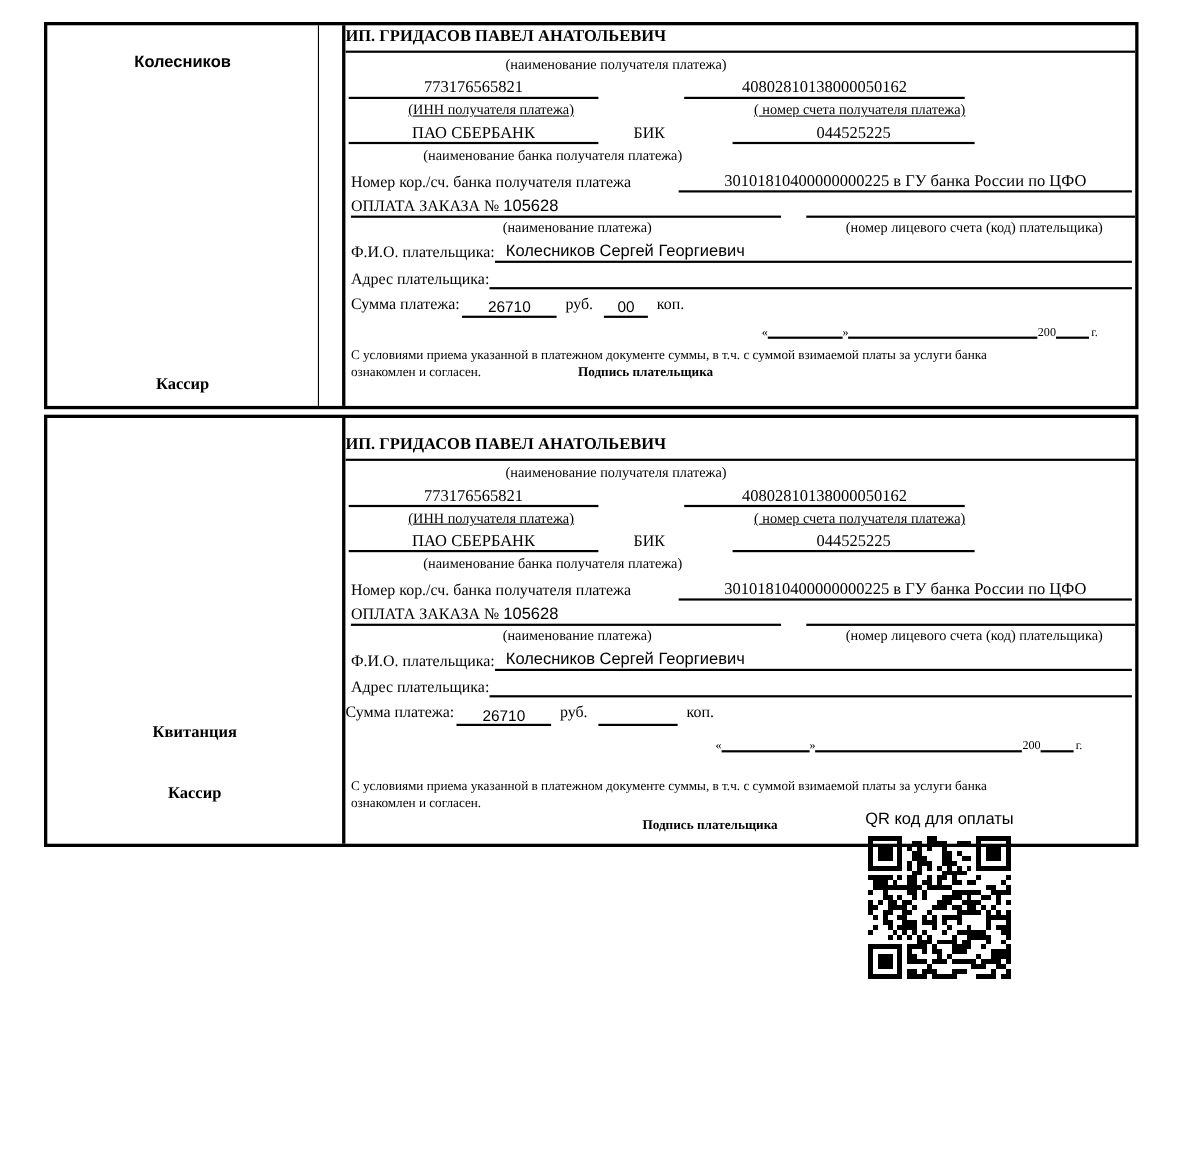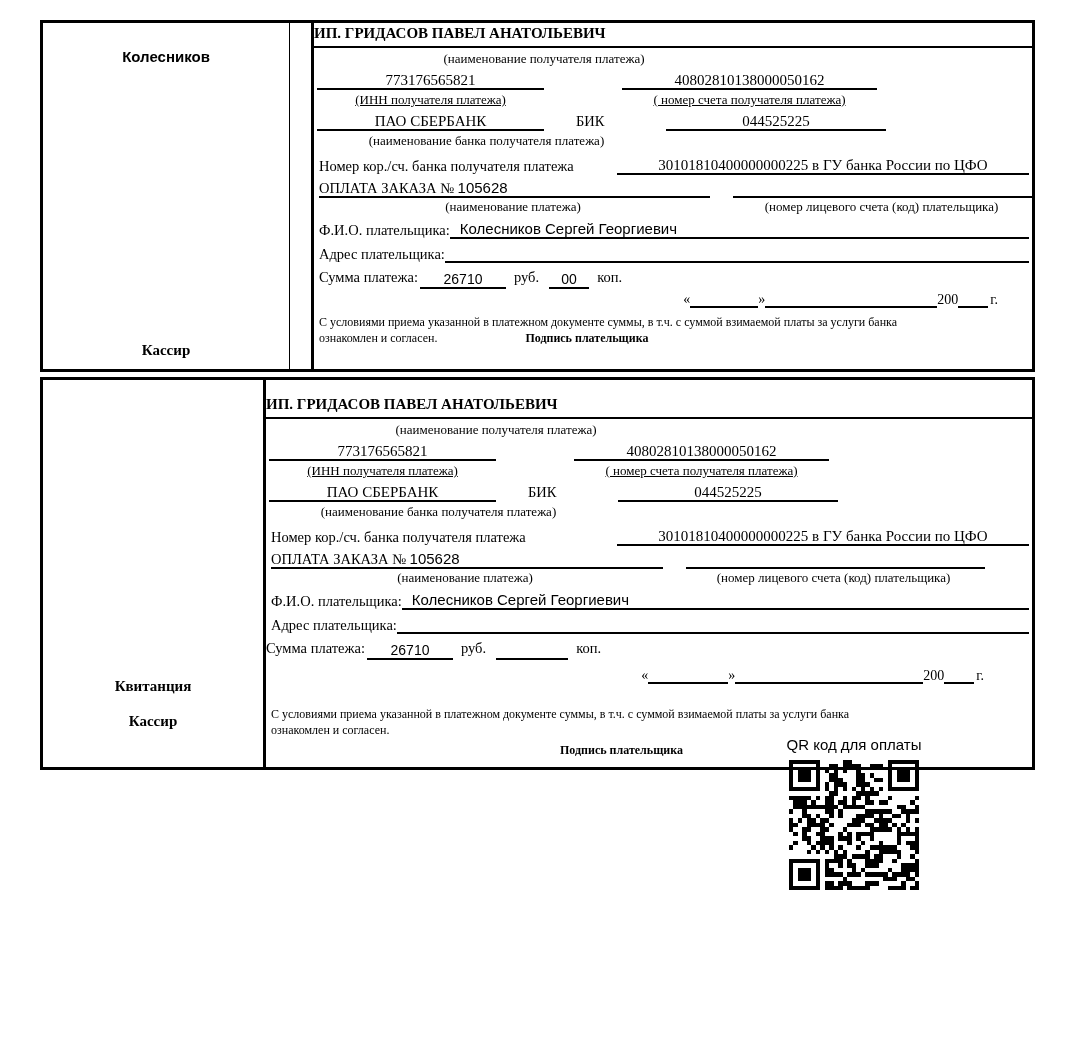--- a/index.html
+++ b/index.html
@@ -16,21 +16,21 @@
     border:3px solid #000; display:flex; background:#fff;
   }
   .box1 { top:20px;  height:352px; }
   .box2 { top:377px; height:393px; }
 
   .side {
     display:flex; flex-direction:column; align-items:center;
   }
   .box1 .side { width:247px; border-right:1px solid #000; }
   .box1 .sidegap { width:21px; }
-  .box2 .side { width:220px; }
+  .box2 .side { width:268px;gap:20px; }
   .box2 .sidegap { width:0; }
 
   .side-label-sans { font-family:"Liberation Sans", sans-serif; font-weight:bold; font-size:15px; }
   .side-label-serif { font-weight:bold; font-size:15px; }
   .box1 .side-top { margin-top:25px; }
   .box1 .side-bottom { margin-top:auto; margin-bottom:10px; }
   .box2 .side-kvit { margin-top:auto; }
   .box2 .side-bottom { margin-top:18px; margin-bottom:37px; }
 
   .formcol {
@@ -40,21 +40,21 @@
 
   
   .row { position:relative; }
   .u { display:inline-block; border-bottom:2px solid #000; height:16px; vertical-align:bottom; }
   .field {
     display:inline-block; border-bottom:2px solid #000;
     text-align:center; height:20px; line-height:20px; font-size:15px;
     vertical-align:bottom;
   }
   .sansval { font-family:"Liberation Sans", sans-serif; font-size:14px; }
-  .caption { font-size:13px; text-align:center; }
+  .caption { font-size:13px; text-align:center;margin-left:16px; }
   .lbl { font-size:14.5px; }
 
   
   .logo-row { display:flex; justify-content:space-between; align-items:flex-start; padding:3px 175px 0 5px; height:27px; }
   .sber { display:flex; flex-direction:column; line-height:1; }
   .sber-line { display:flex; align-items:center; gap:3px; border-bottom:2px solid #1e7b3f; padding-bottom:1px; }
   .sber-name { font-family:"Liberation Sans", sans-serif; font-weight:bold; font-size:11px; color:#1e7b3f; letter-spacing:0px; white-space:nowrap; }
   .sber-tag { font-family:"Liberation Sans", sans-serif; font-size:4px; color:#1e7b3f; margin-top:1px; }
   .form-title { font-weight:bold; font-style:italic; font-size:15px; white-space:nowrap; }
 
@@ -94,21 +94,21 @@
   .f-wide .sansval { font-size:15px; }
 
   .sum-row { display:flex; align-items:flex-start; padding:6px 0 0 5px; font-size:14.5px; }
   .box2 .sum-row { padding-left:0; }
   .f-rub { width:86px; margin-left:2px; }
   .rub-lbl { margin-left:8px; }
   .f-kop1 { width:40px; margin-left:10px; }
   .f-kop2 { width:72px; margin-left:10px; }
   .kop-lbl { margin-left:8px; }
 
-  .date-row { text-align:right; font-size:14px; padding-top:3px; }
+  .date-row { text-align:right; font-size:11px; padding-top:3px; }
   .box1 .date-row { padding-right:34px; }
   .box2 .date-row { padding-right:48px; padding-top:8px; }
   .date-row .u { border-bottom-width:2px; }
   .u65 { width:68px; } .u170 { width:172px; } .u28 { width:30px; margin-right:2px; }
   .box2 .u65 { width:80px; } .box2 .u170 { width:188px; }
 
   .agree { font-size:12px; line-height:1.35; padding-left:5px; }
   .box1 .agree { padding-top:6px; }
   .box2 .agree { padding-top:22px; }
   .agree-line2 { display:flex; }

